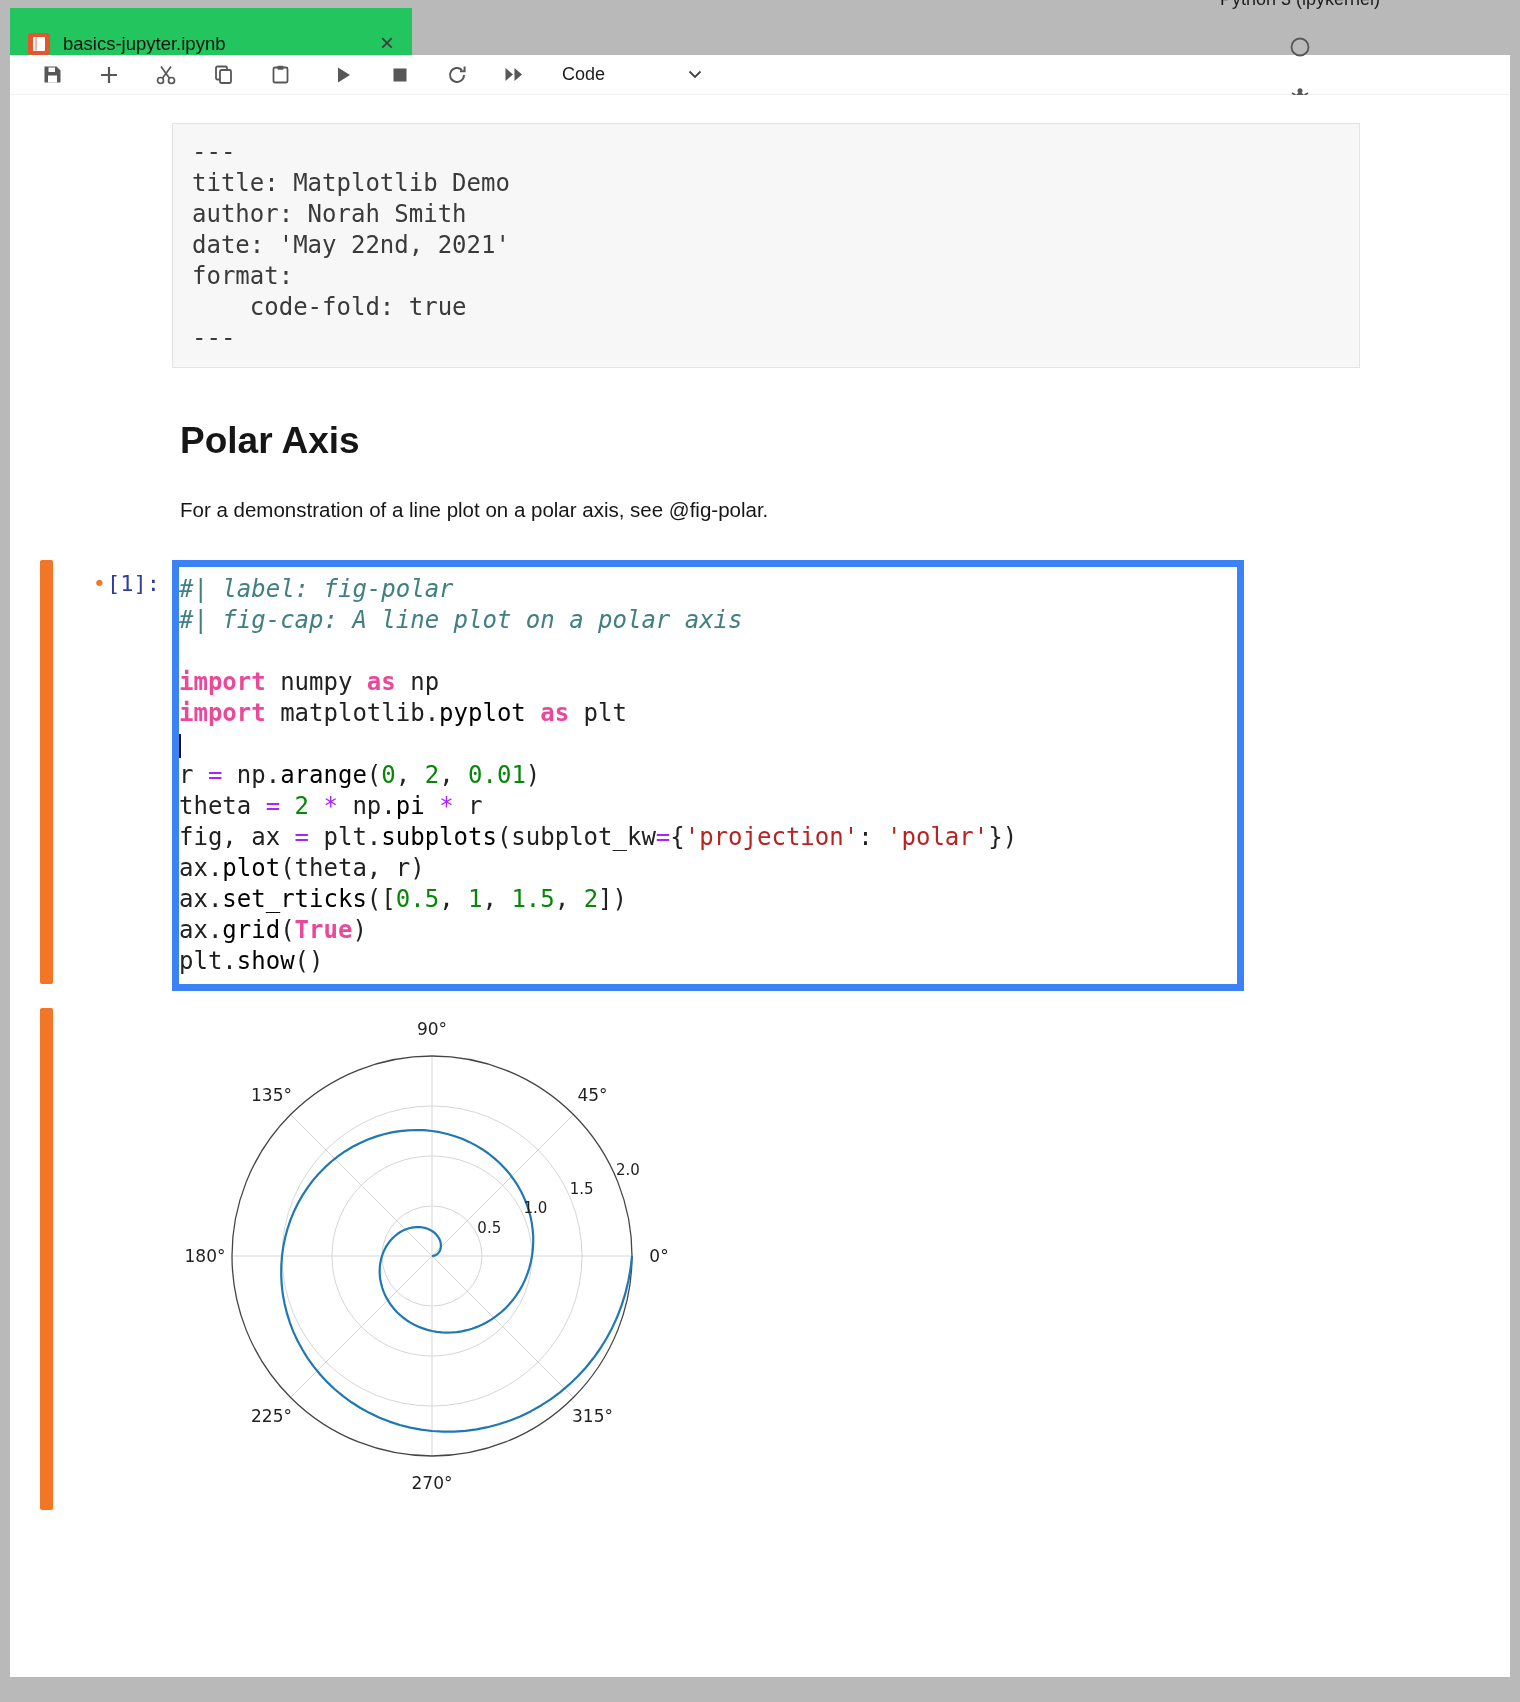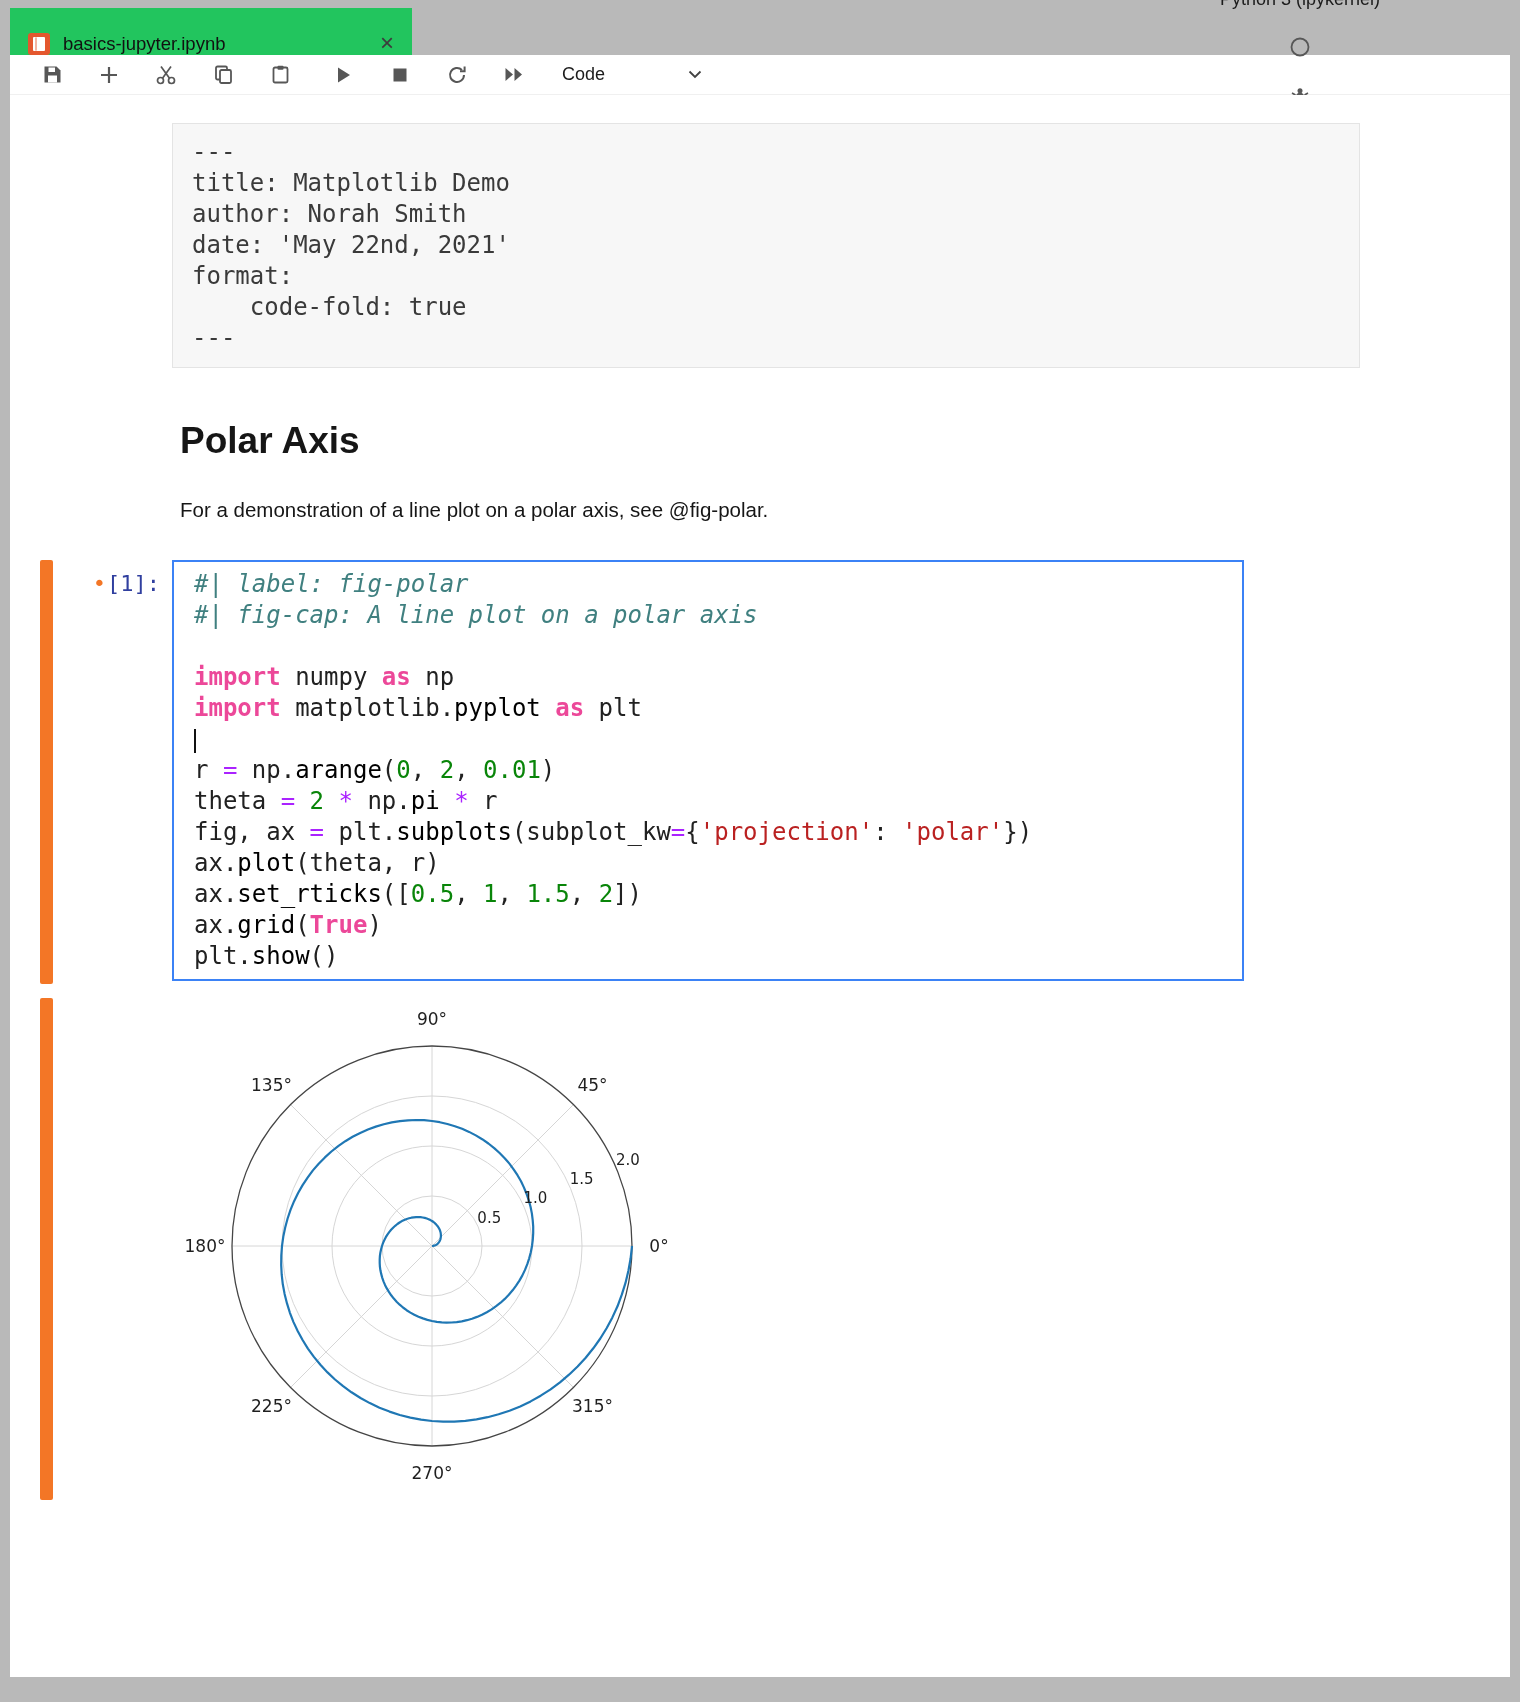--- a/index.html
+++ b/index.html
@@ -34,21 +34,21 @@
   .heading { margin:52px 0 0 170px; font-size:37px; font-weight:bold; color:#161616; }
   .para { margin:36px 5px 0 170px; font-size:20.5px; color:#161616; }
 
   .cell-row { position:relative; margin-top:38px; display:flex; }
   .collapser { position:absolute; left:30px; top:0; width:13px; background:#f37626; border-radius:2px; cursor:pointer; }
   .code-collapser { height:424px; }
   .output-collapser { height:502px; }
   .prompt { width:162px; padding:11px 12px 0 0; text-align:right;
             font-family:"DejaVu Sans Mono","Liberation Mono",monospace; font-size:22px; color:#303F9F; white-space:nowrap; }
   .prompt .dot { color:#f37626; margin-right:1px; }
-  .editor { width:1072px; border:2px solid #3b82f6; background:#fff; padding:7px 20px;
+  .editor { width:1072px; border:7px solid #3b82f6; background:#fff; padding:7px 0;
             font-family:"DejaVu Sans Mono","Liberation Mono",monospace; font-size:24px; line-height:31px; color:#212121; }
   .code-line { white-space:pre; min-height:31px; line-height:31px; }
 
   .tok-pl { color:#212121; }
   .tok-kw { color:#ec4899; font-weight:bold; }
   .tok-cm { color:#408080; font-style:italic; }
   .tok-pr { color:#000000; }
   .tok-nu { color:#098509; }
   .tok-op { color:#AA22FF; }
   .tok-st { color:#BA2121; }

